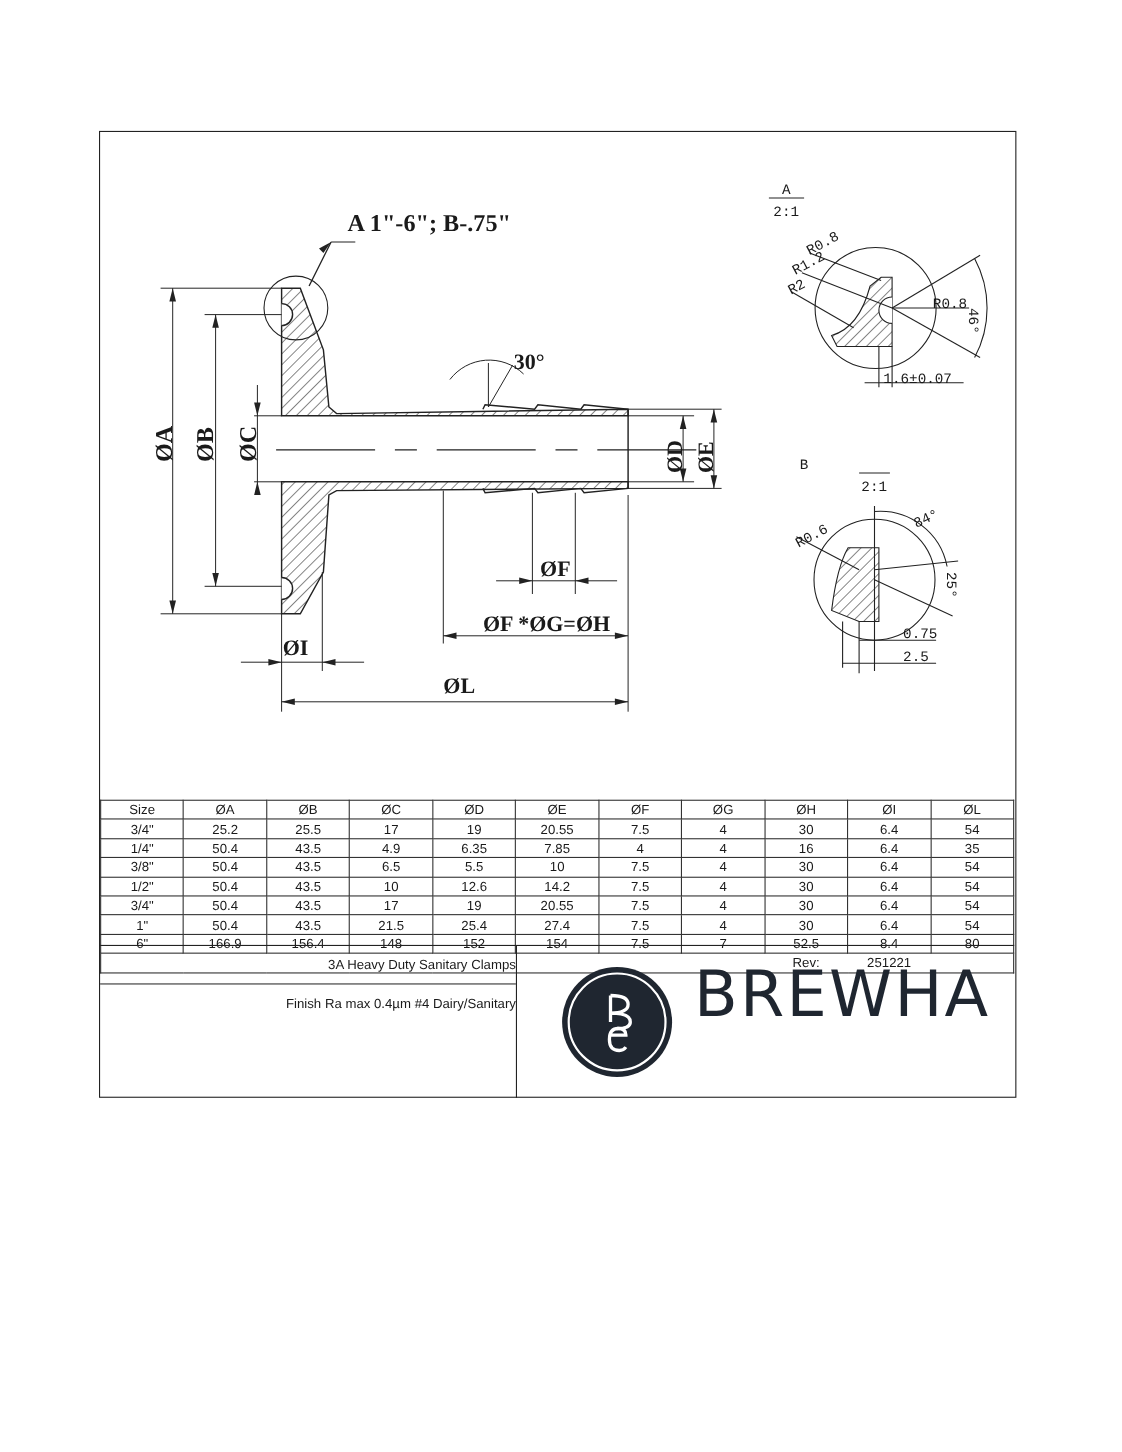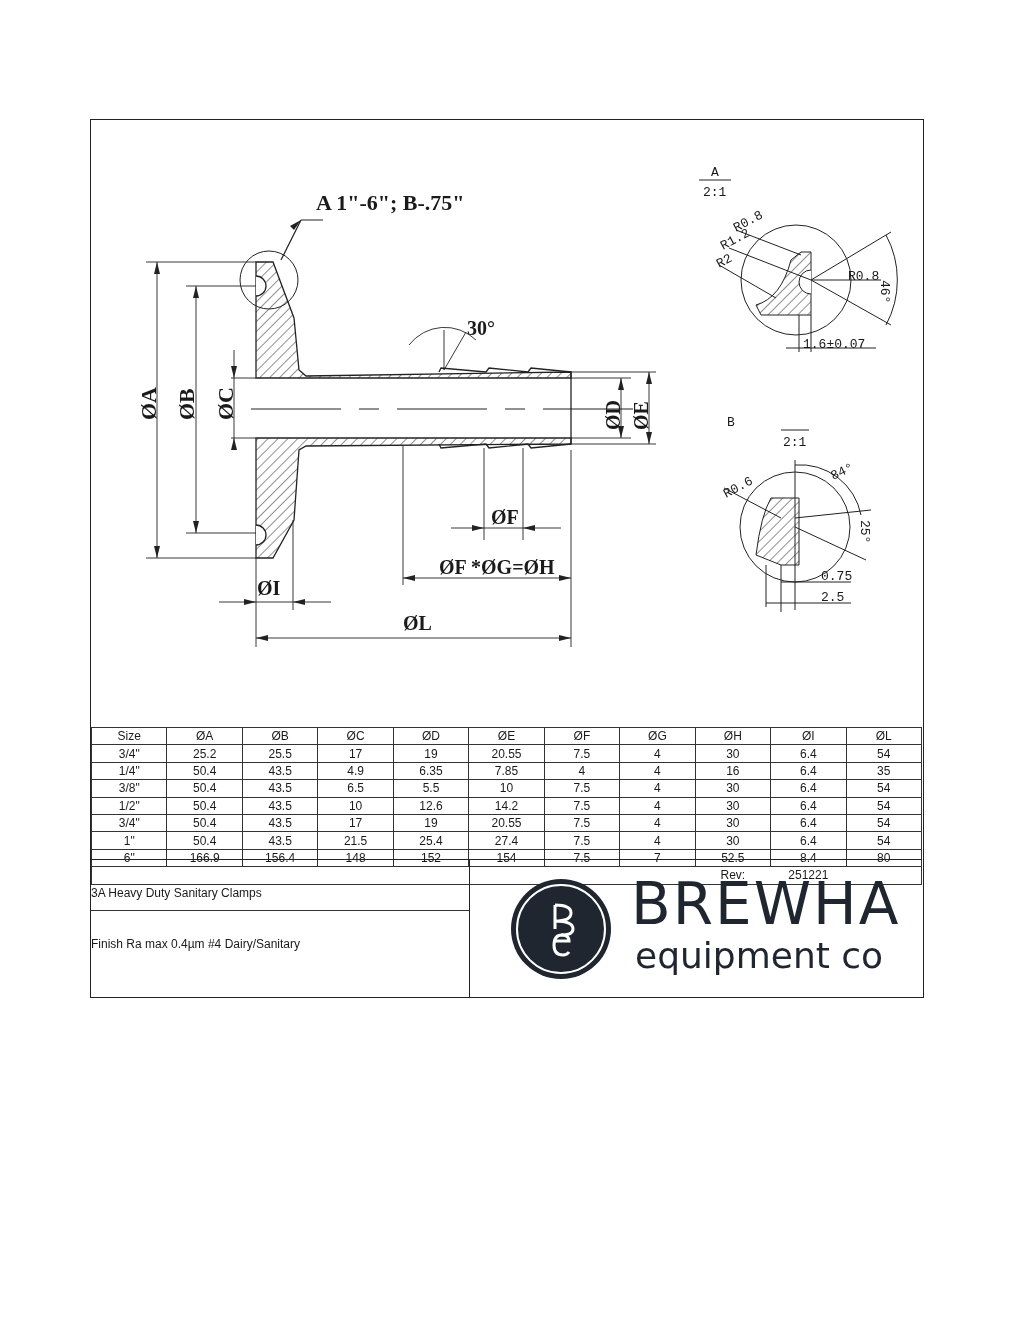--- a/index.html
+++ b/index.html
@@ -6,21 +6,21 @@
   body { width:1020px; height:1320px; position:relative; font-family:"Liberation Sans", sans-serif; color:#1a1a1a; }
   .sheet { position:absolute; left:90px; top:119px; width:834px; height:879px; border:1.5px solid #222; box-sizing:border-box; }
   .drawing { position:absolute; left:0; top:0; width:831px; height:582px; }
   .spec-table { position:absolute; left:0; top:583px; width:831px; border-collapse:collapse; table-layout:fixed; font-size:12px;margin-top:24px; }
   .spec-table th, .spec-table td { border:1px solid #333; text-align:center; height:16.4px; padding:0; font-weight:normal; line-height:16px; }
   .spec-table tr.rev td { border-left:none; border-right:none; }
   .spec-table tr.rev td:first-child { border-left:1px solid #333; }
   .spec-table tr.rev td:last-child { border-right:1px solid #333; }
   .footer { position:absolute; left:0; top:739px; width:831px; height:138px; border-top:1.5px solid #222; }
   .notes { position:absolute; left:0; top:0; width:378px; height:138px; border-right:1.5px solid #222; }
-  .note { height:34.5px; line-height:34px; text-align:left; font-size:12px; border-bottom:1px solid #333; box-sizing:border-box;margin-top:16px; }
+  .note { height:34.5px; line-height:34px; text-align:right; font-size:12px; border-bottom:1px solid #333; box-sizing:border-box; }
   .note:last-child { border-bottom:none; }
   .logo { position:absolute; left:380px; top:0; width:451px; height:138px; }
   .logo-text-main { position:absolute; left:160px; top:12px; font-size:58px; letter-spacing:2px; color:#1f2630; font-family:"DejaVu Sans", sans-serif; font-weight:normal; line-height:64px; }
   .logo-text-sub { position:absolute; left:164px; top:74px; font-size:36px; color:#1f2630; font-family:"DejaVu Sans", sans-serif; line-height:44px; }
   .lbl { font-family:"Liberation Serif", serif; font-weight:bold; }
 </style>
 </head>
 <body>
 
 <div class="sheet">
@@ -306,16 +306,15 @@
       <div class="note">Finish Ra max 0.4µm #4 Dairy/Sanitary</div>
     </div>
     <div class="logo">
       <svg style="position:absolute;left:38px;top:17px" width="104" height="104" viewBox="0 0 104 104">
         <circle cx="52" cy="52" r="50" fill="#1f2630"></circle>
         <circle cx="52" cy="52" r="44" fill="none" stroke="#ffffff" stroke-width="2"></circle>
         <path d="M46,28 L46,52 M46,28 Q62,28 62,36 Q62,44 46,44 M46,44 Q64,44 64,52 Q64,58 52,58" fill="none" stroke="#fff" stroke-width="3"></path>
         <path d="M46,64 L60,64 Q60,58 53,58 Q45,58 45,68 Q45,78 54,78 Q58,78 60,75" fill="none" stroke="#fff" stroke-width="3"></path>
       </svg>
       <div class="logo-text-main">BREWHA</div>
-      <div class="logo-text-sub">equipment co</div>
     </div>
   </div>
 </div>
 
 </body></html>

